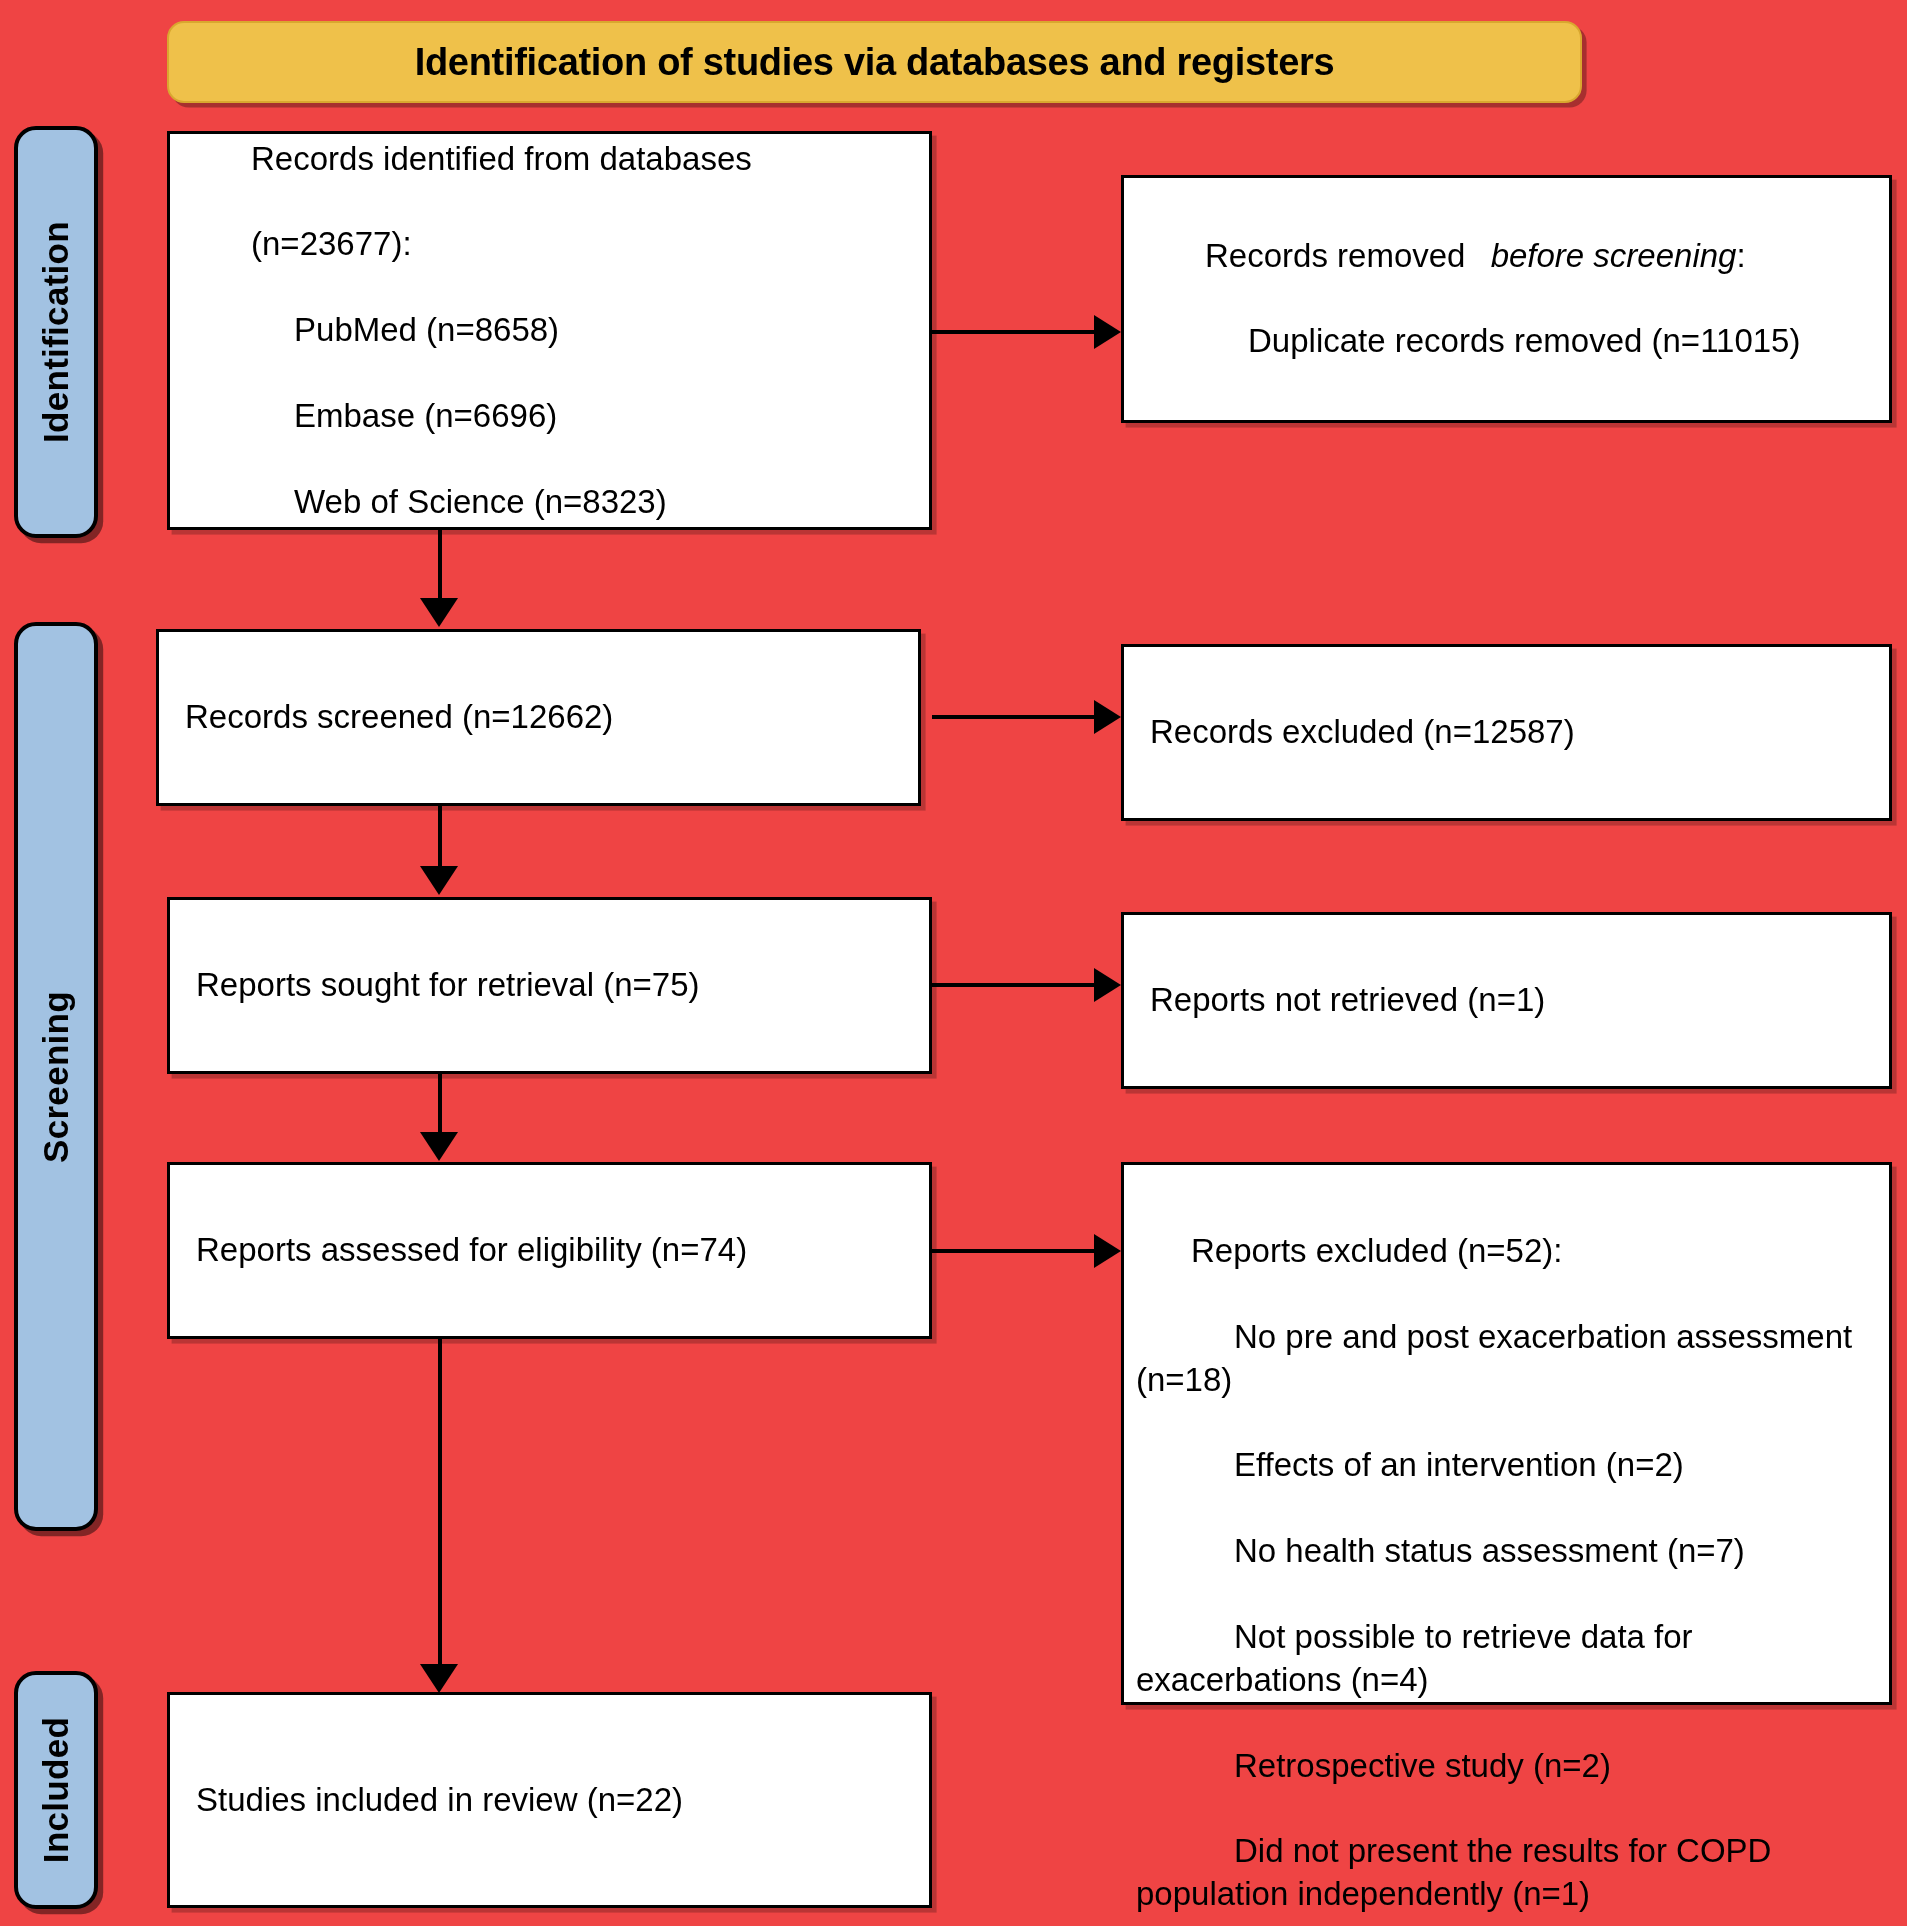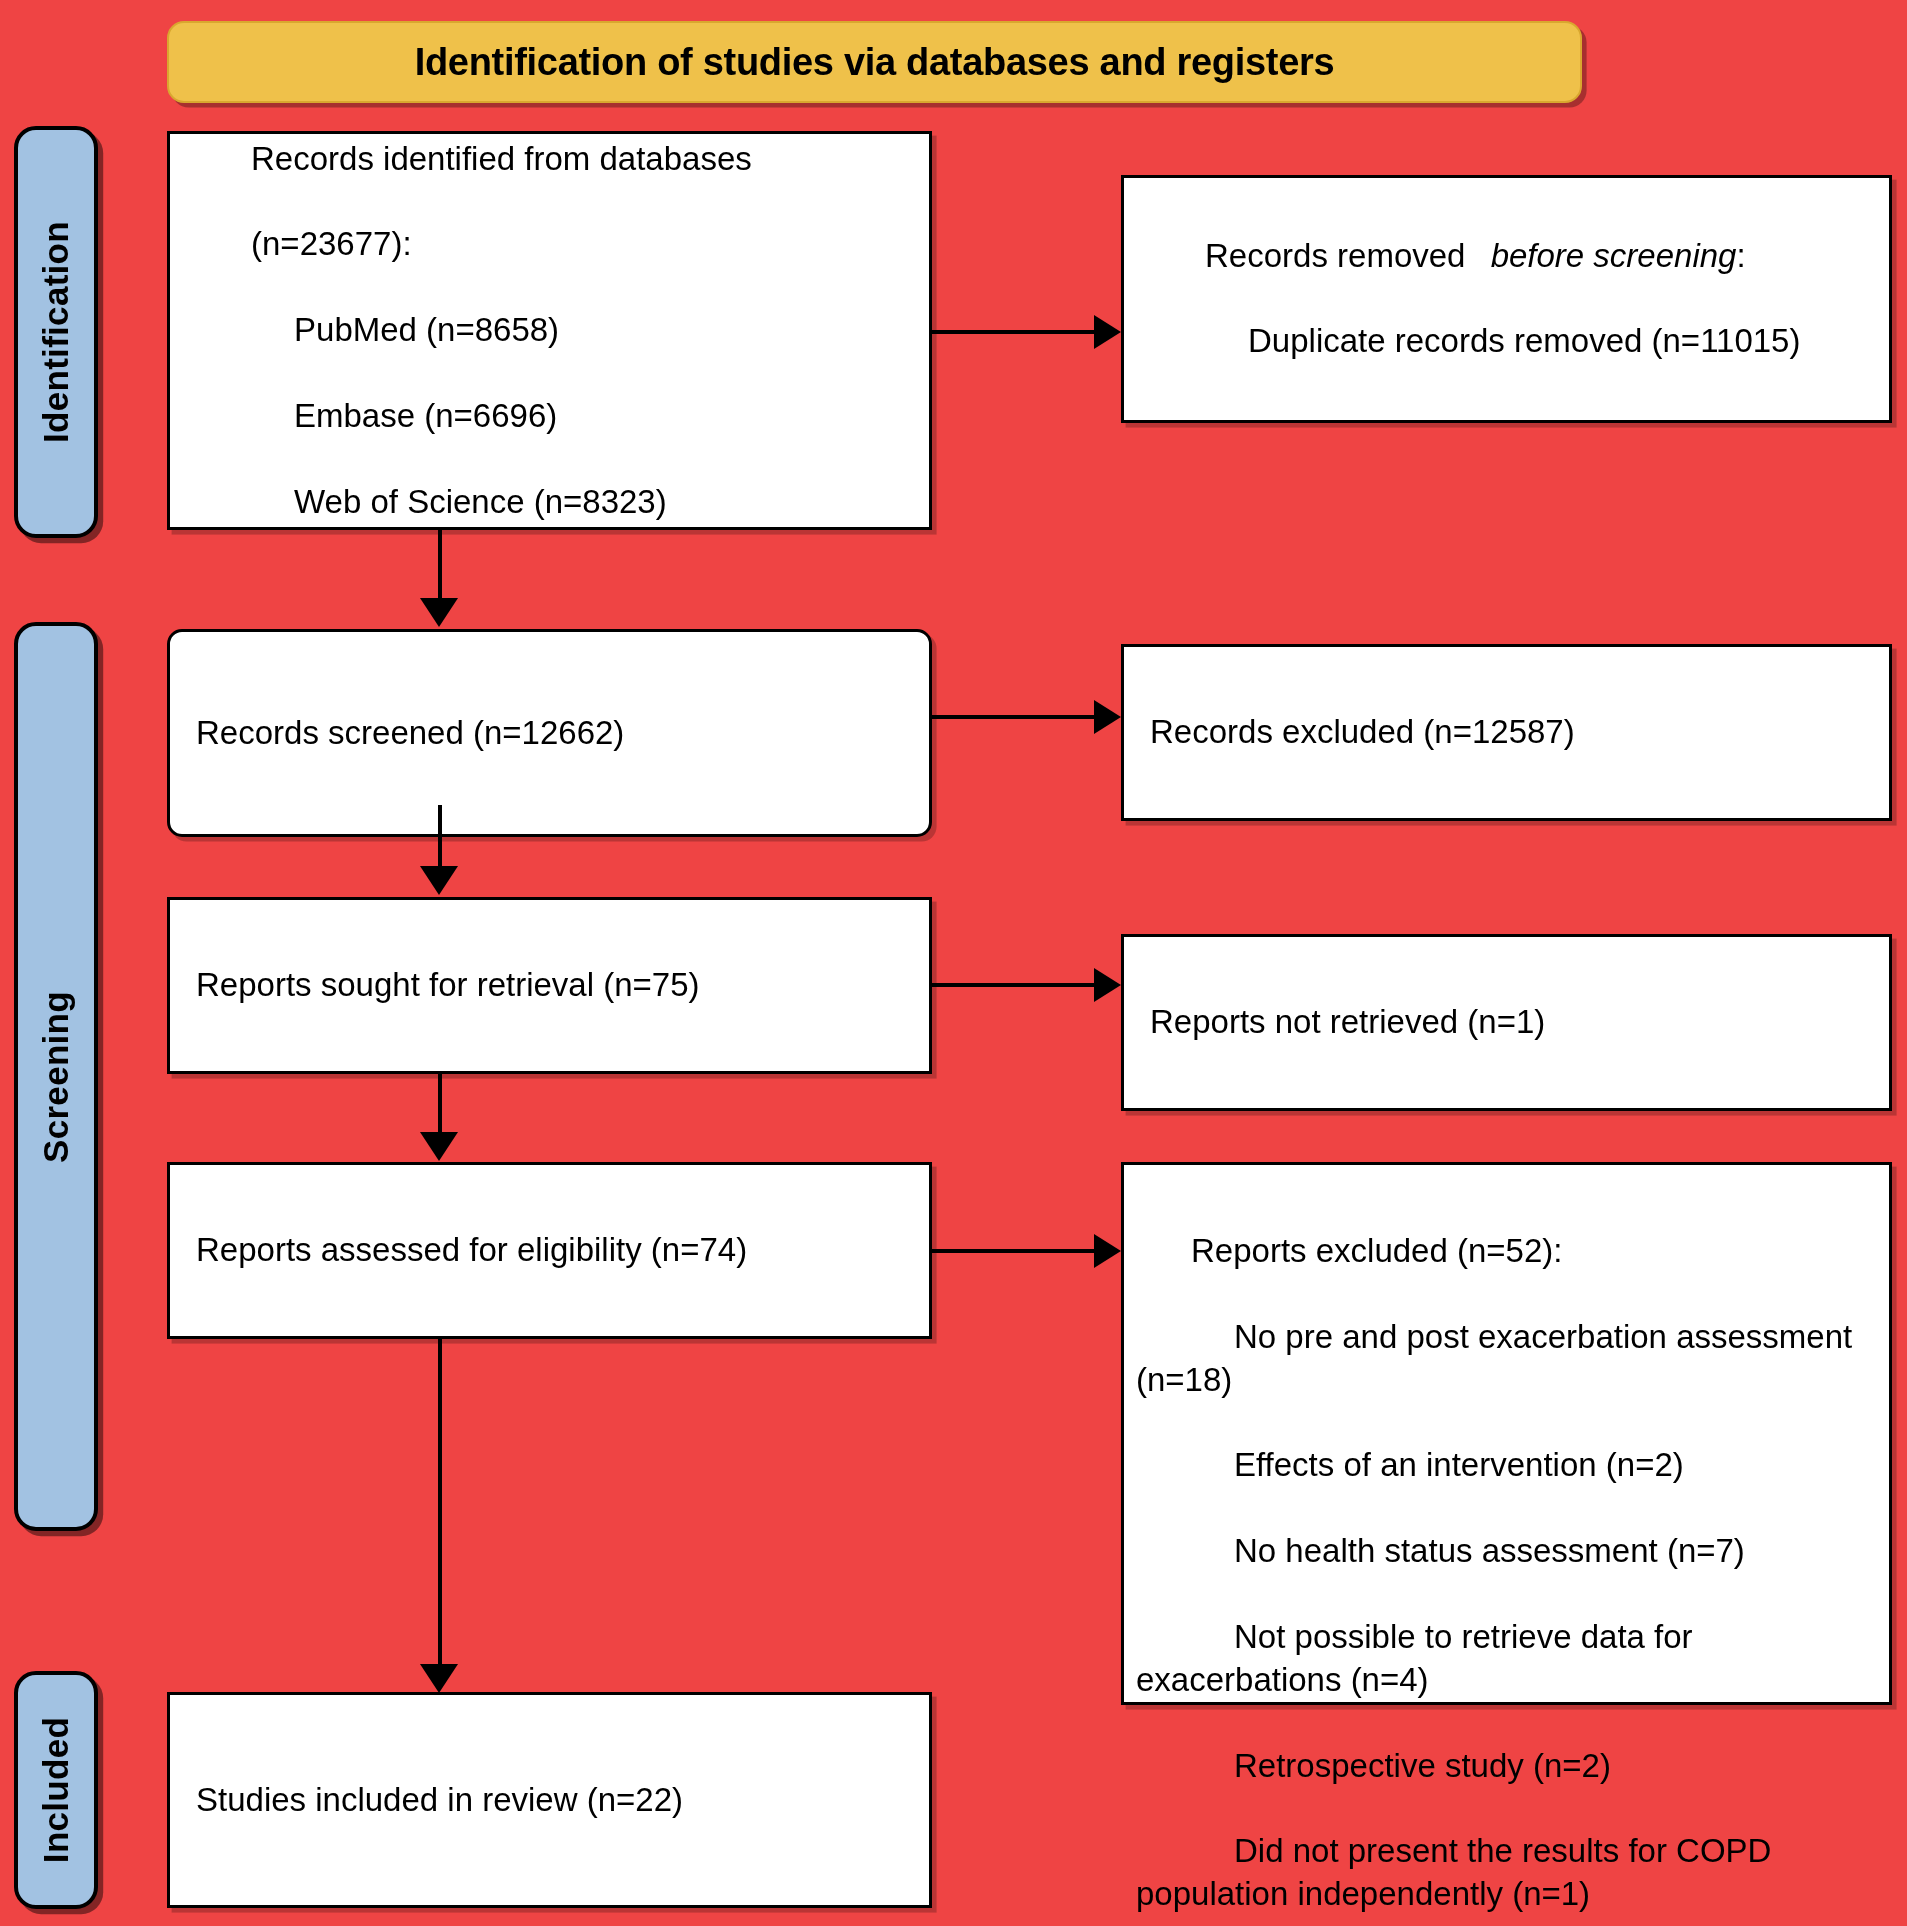--- a/index.html
+++ b/index.html
@@ -79,29 +79,29 @@
     color: #000000;
     white-space: pre-wrap;
   }
   .flow-box-text .indent { display: inline-block; width: 43px; }
   .flow-box-text em { font-style: italic; margin-left: 16px; }
 
   .flow-box.align-top { align-items: flex-start; padding-top: 22px; padding-left: 12px; }
 
   
   #box-identified   { left: 167px;  top: 131px;  width: 765px; height: 399px; }
-  #box-screened     { left: 167px;  top: 629px;  width: 765px; height: 208px; border-radius: 15px; }
+  #box-screened     { left: 156px;  top: 629px;  width: 765px; height: 177px; }
   #box-sought       { left: 167px;  top: 897px; width: 765px; height: 177px; }
   #box-assessed     { left: 167px;  top: 1162px; width: 765px; height: 177px; }
   #box-included     { left: 167px;  top: 1692px; width: 765px; height: 216px; }
 
   
   #box-removed      { left: 1121px; top: 175px;  width: 771px; height: 248px; }
   #box-rec-excluded { left: 1121px; top: 644px;  width: 771px; height: 177px; }
-  #box-not-retr     { left: 1121px; top: 934px; width: 771px; height: 177px; }
+  #box-not-retr     { left: 1121px; top: 912px; width: 771px; height: 177px; }
   #box-rep-excluded { left: 1121px; top: 1162px; width: 771px; height: 543px; }
 
   
   .conn { position: absolute; }
   .conn-line-h { position: absolute; height: 3.9px; background: #000000; }
   .conn-line-v { position: absolute; width: 3.9px; background: #000000; }
   .arrow-right {
     position: absolute;
     width: 0; height: 0;
     border-top: 17px solid transparent;

